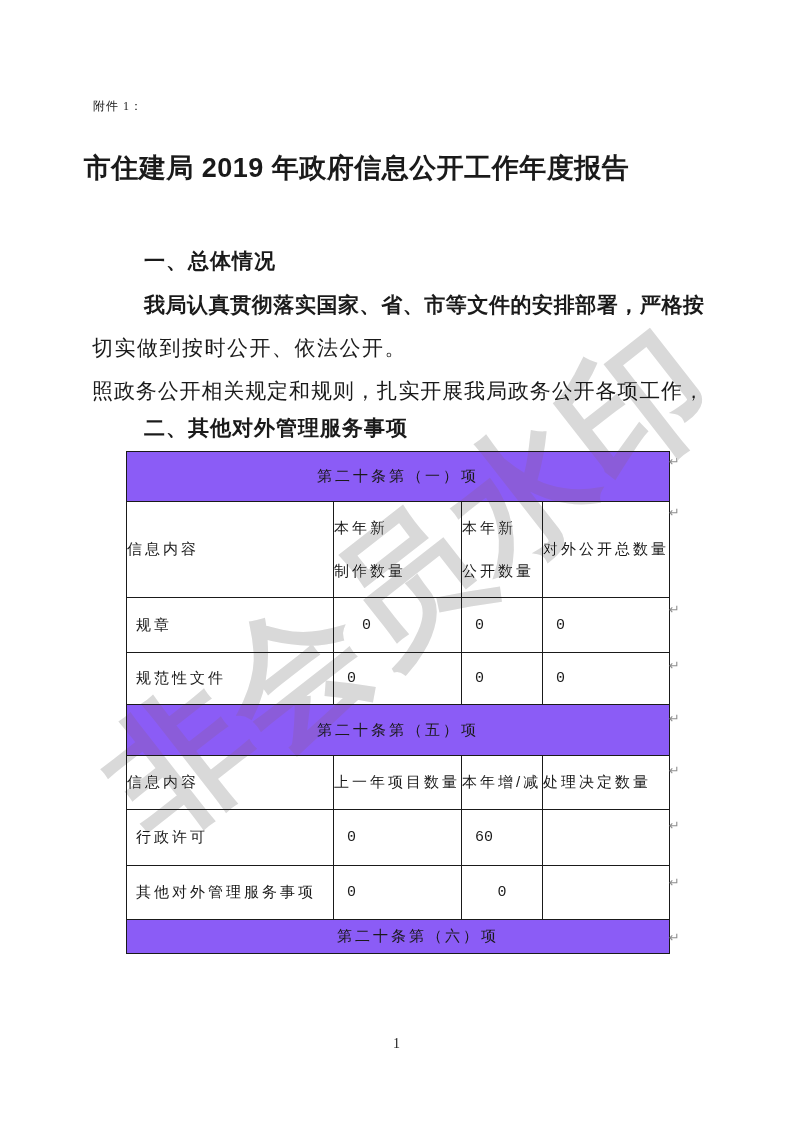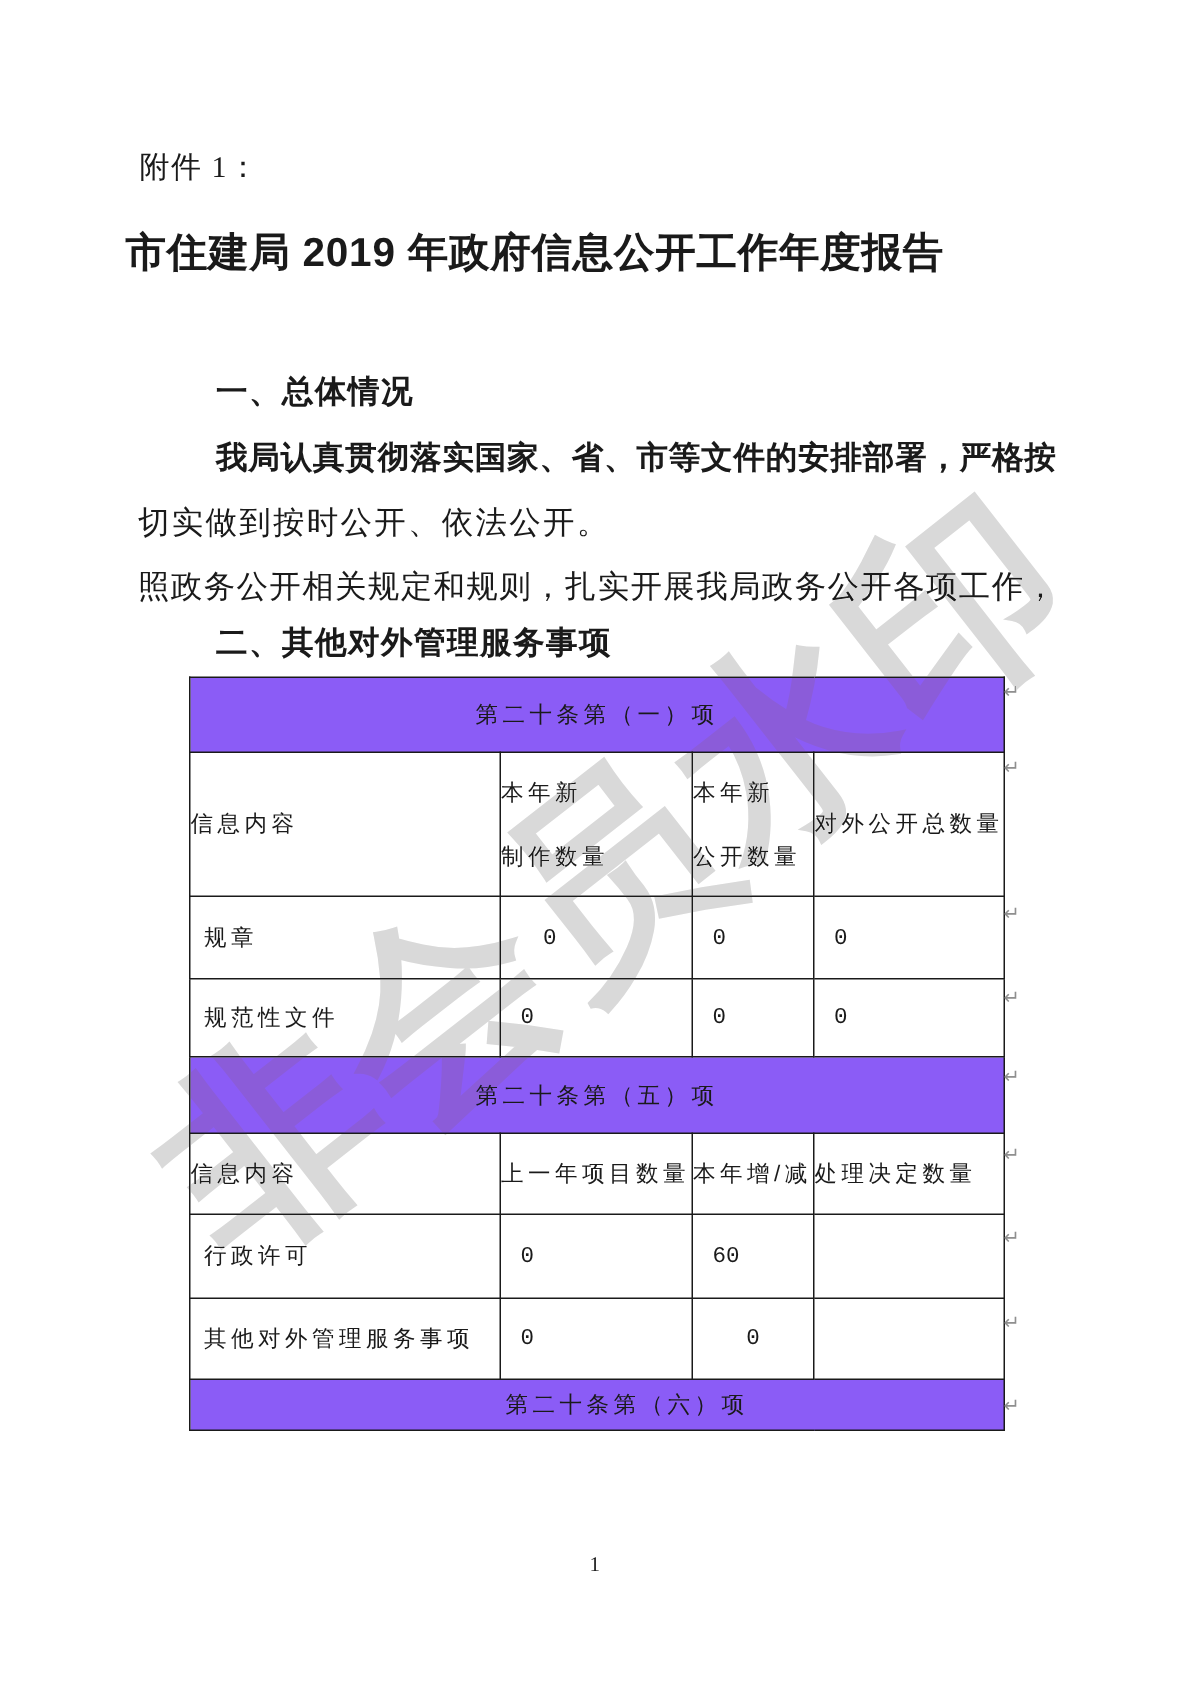--- a/index.html
+++ b/index.html
@@ -23,21 +23,21 @@
     white-space:nowrap;
     color:#d9d9d9;
     mix-blend-mode:darken;
     z-index:5;
     pointer-events:none;
     user-select:none;
   }
   
   .attachment{
     position:absolute;left:93px;top:98px;
-    font-size:20px;letter-spacing:1px;
+    font-size:12px;letter-spacing:1px;
   }
   .doc-title{
     position:absolute;left:0;top:150px;width:713px;
     text-align:center;
     font-family:"Liberation Sans", sans-serif;
     font-weight:bold;font-size:27px;letter-spacing:0.5px;
   }
   .h-sec{
     position:absolute;left:144px;
     font-family:"Liberation Sans", sans-serif;

